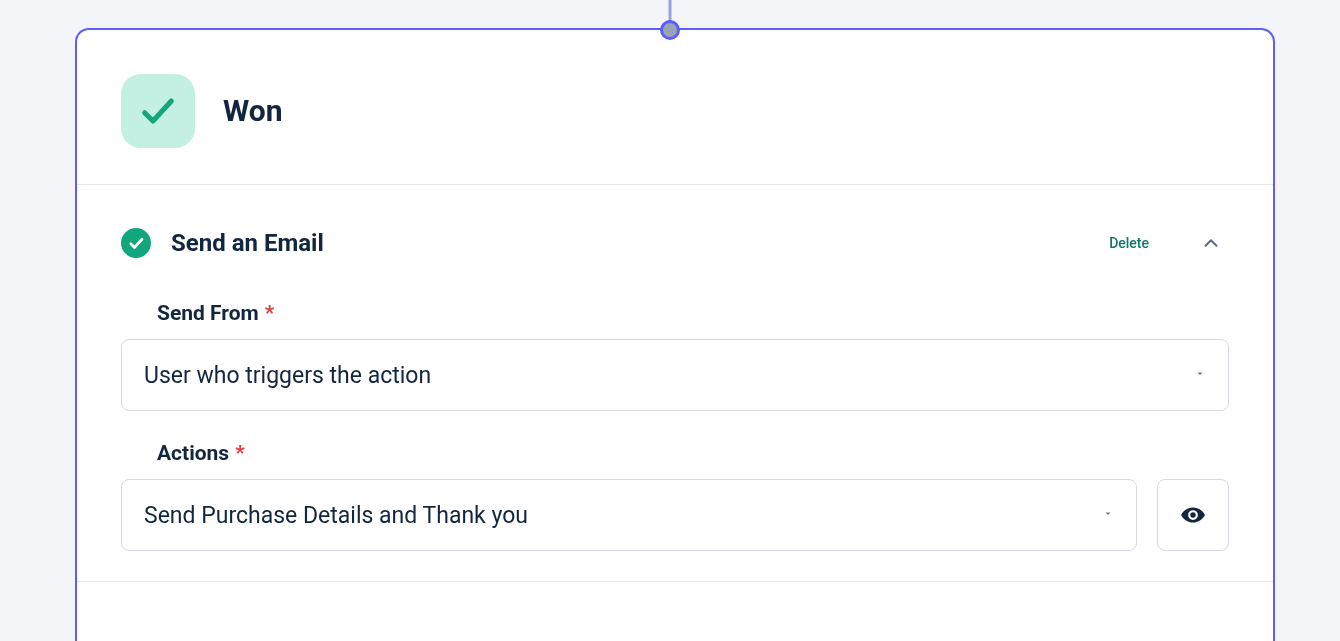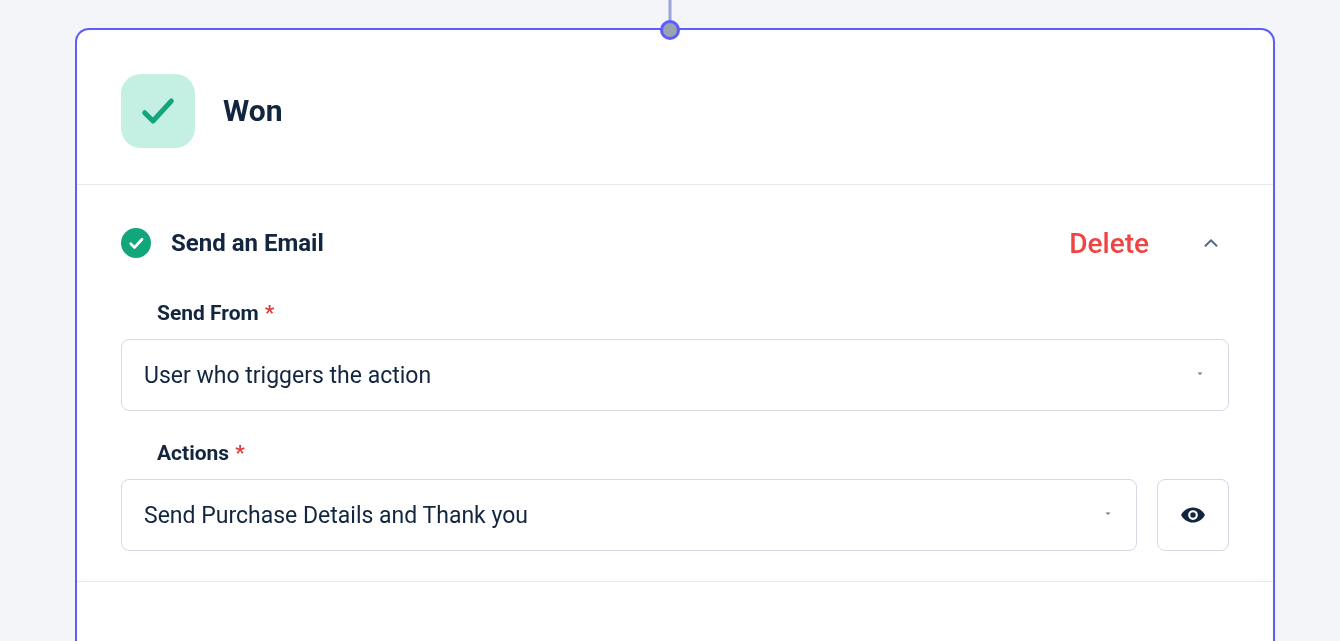--- a/index.html
+++ b/index.html
@@ -117,23 +117,23 @@
     font-size: 24px;
     font-weight: 700;
     color: #12263f;
   }
   .action-header-right {
     display: flex;
     align-items: center;
     gap: 44px;
   }
   .delete-link {
-    font-size: 28px;
+    font-size: 14px;
     font-weight: 500;
-    color: #ef4444;
+    color: #0f766e;
     cursor: pointer;
     background: none;
     border: none;
     font-family: inherit;
   }
   .collapse-btn {
     width: 36px;
     height: 36px;
     display: flex;
     align-items: center;

